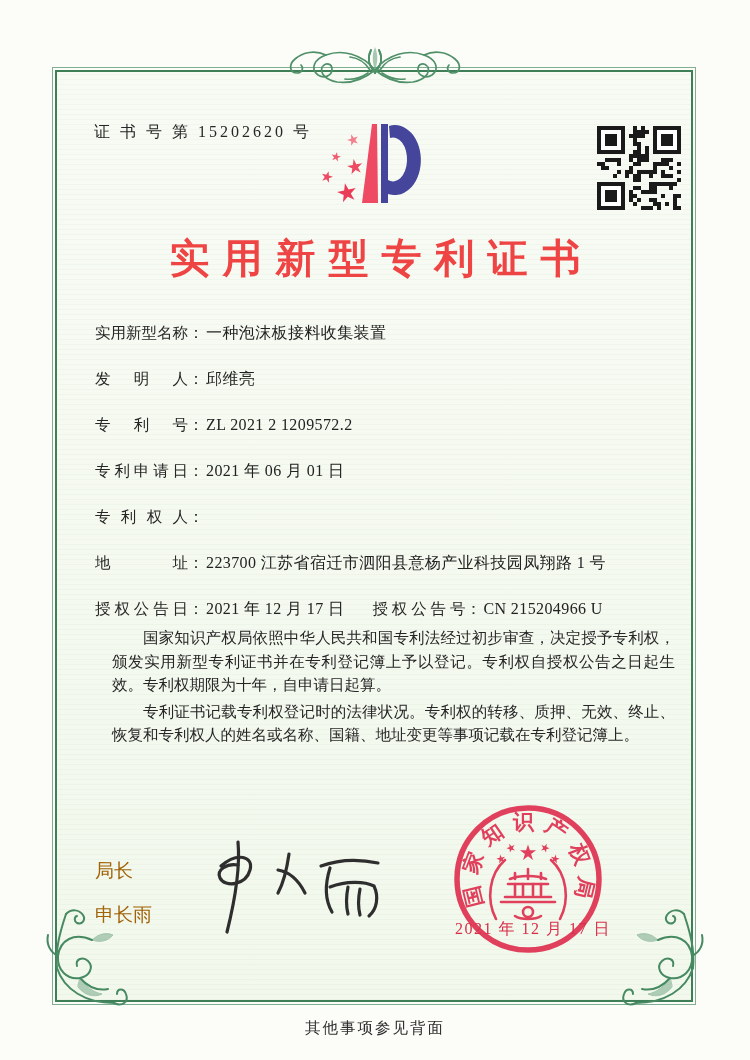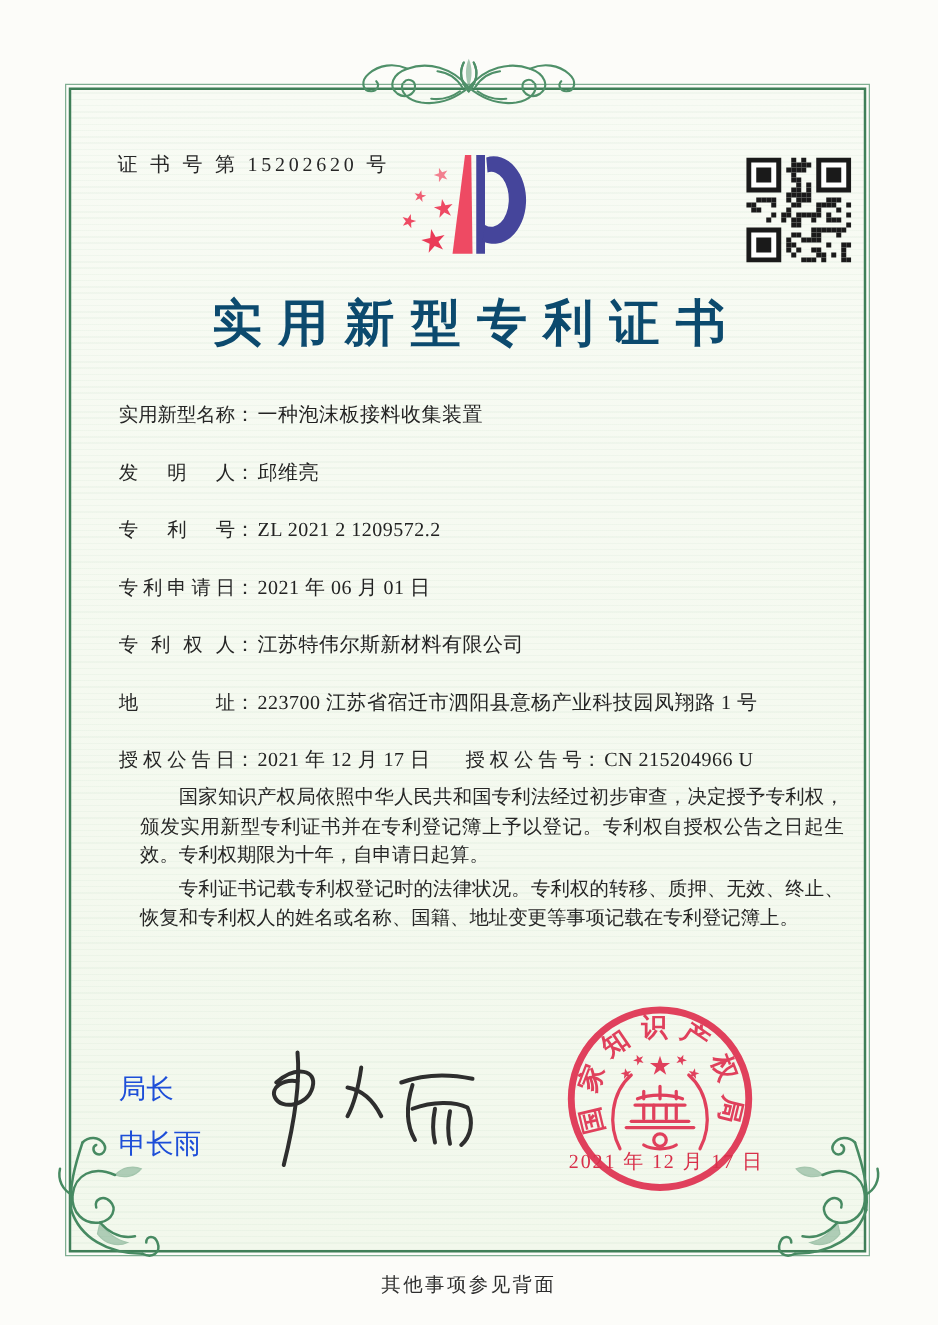--- a/index.html
+++ b/index.html
@@ -24,38 +24,38 @@
   .ornament{position:absolute;pointer-events:none;}
   .orn-top{left:258px;top:42px;width:234px;height:56px;}
   .orn-bl{left:34px;top:908px;width:98px;height:108px;}
   .orn-br{left:618px;top:908px;width:98px;height:108px;transform:scaleX(-1);}
   
   .cert-no{position:absolute;left:94px;top:122px;font-size:16px;letter-spacing:3px;color:#262626;}
   .logo{position:absolute;left:303px;top:110px;width:145px;height:102px;}
   .qr{position:absolute;left:597px;top:126px;width:84px;height:84px;}
   .title{
     position:absolute;left:0;right:0;top:231px;text-align:center;
-    font-size:40px;font-weight:600;letter-spacing:13px;padding-left:13px;color:#0c4a6e;
+    font-size:40px;font-weight:600;letter-spacing:13px;padding-left:13px;color:#ef4444;
   }
   
   .fields{position:absolute;left:95px;top:322px;width:566px;font-size:16px;}
   .field-row{display:flex;align-items:flex-end;line-height:21px;margin-bottom:25px;}
   .flabel{
     flex:none;display:inline-block;width:93px;font-size:15.5px;
     text-align:justify;text-align-last:justify;color:#262626;
   }
   .fcolon{flex:none;margin:0 2px 0 0;}
   .fvalue{letter-spacing:.4px;color:#222;}
   .pair2{display:flex;align-items:baseline;margin-left:28px;}
   
   .paras{position:absolute;left:112px;top:626px;width:563px;font-size:15.5px;
          line-height:23.5px;text-align:justify;color:#262626;}
   .paras p{margin:0 0 3px 0;text-indent:2em;}
   
-  .officer{position:absolute;left:95px;top:861px;font-size:22px;line-height:19px;color:#1d4ed8;}
+  .officer{position:absolute;left:95px;top:861px;font-size:19px;line-height:19px;color:#a16207;}
   .officer .o-name{margin-top:25px;}
   .signature{position:absolute;left:193px;top:830px;width:205px;height:110px;}
   .seal{position:absolute;left:449px;top:797px;width:160px;height:165px;}
   .seal-date{
     position:absolute;left:455px;top:919px;width:200px;
     font-size:16px;color:#d8304a;letter-spacing:1.5px;font-weight:500;
   }
   .page-no{position:absolute;left:0;right:0;top:975px;text-align:center;font-size:14px;letter-spacing:1px;color:#333;}
   .back-note{position:absolute;left:0;right:0;top:1018px;text-align:center;font-size:15.5px;letter-spacing:2px;color:#2e2e2e;}
   svg{display:block;}
@@ -265,21 +265,20 @@
       <span class="fvalue">ZL 2021 2 1209572.2</span>
     </div>
     <div class="field-row">
       <span class="flabel">专利申请日</span>
         <span class="fcolon">：</span>
       <span class="fvalue">2021 年 06 月 01 日</span>
     </div>
     <div class="field-row">
       <span class="flabel">专利权人</span>
         <span class="fcolon">：</span>
-      <span class="fvalue">江苏特伟尔斯新材料有限公司</span>
     </div>
     <div class="field-row">
       <span class="flabel">地址</span>
         <span class="fcolon">：</span>
       <span class="fvalue">223700 江苏省宿迁市泗阳县意杨产业科技园凤翔路 1 号</span>
     </div>
     <div class="field-row">
       <span class="flabel">授权公告日</span>
         <span class="fcolon">：</span>
       <span class="fvalue">2021 年 12 月 17 日</span>

